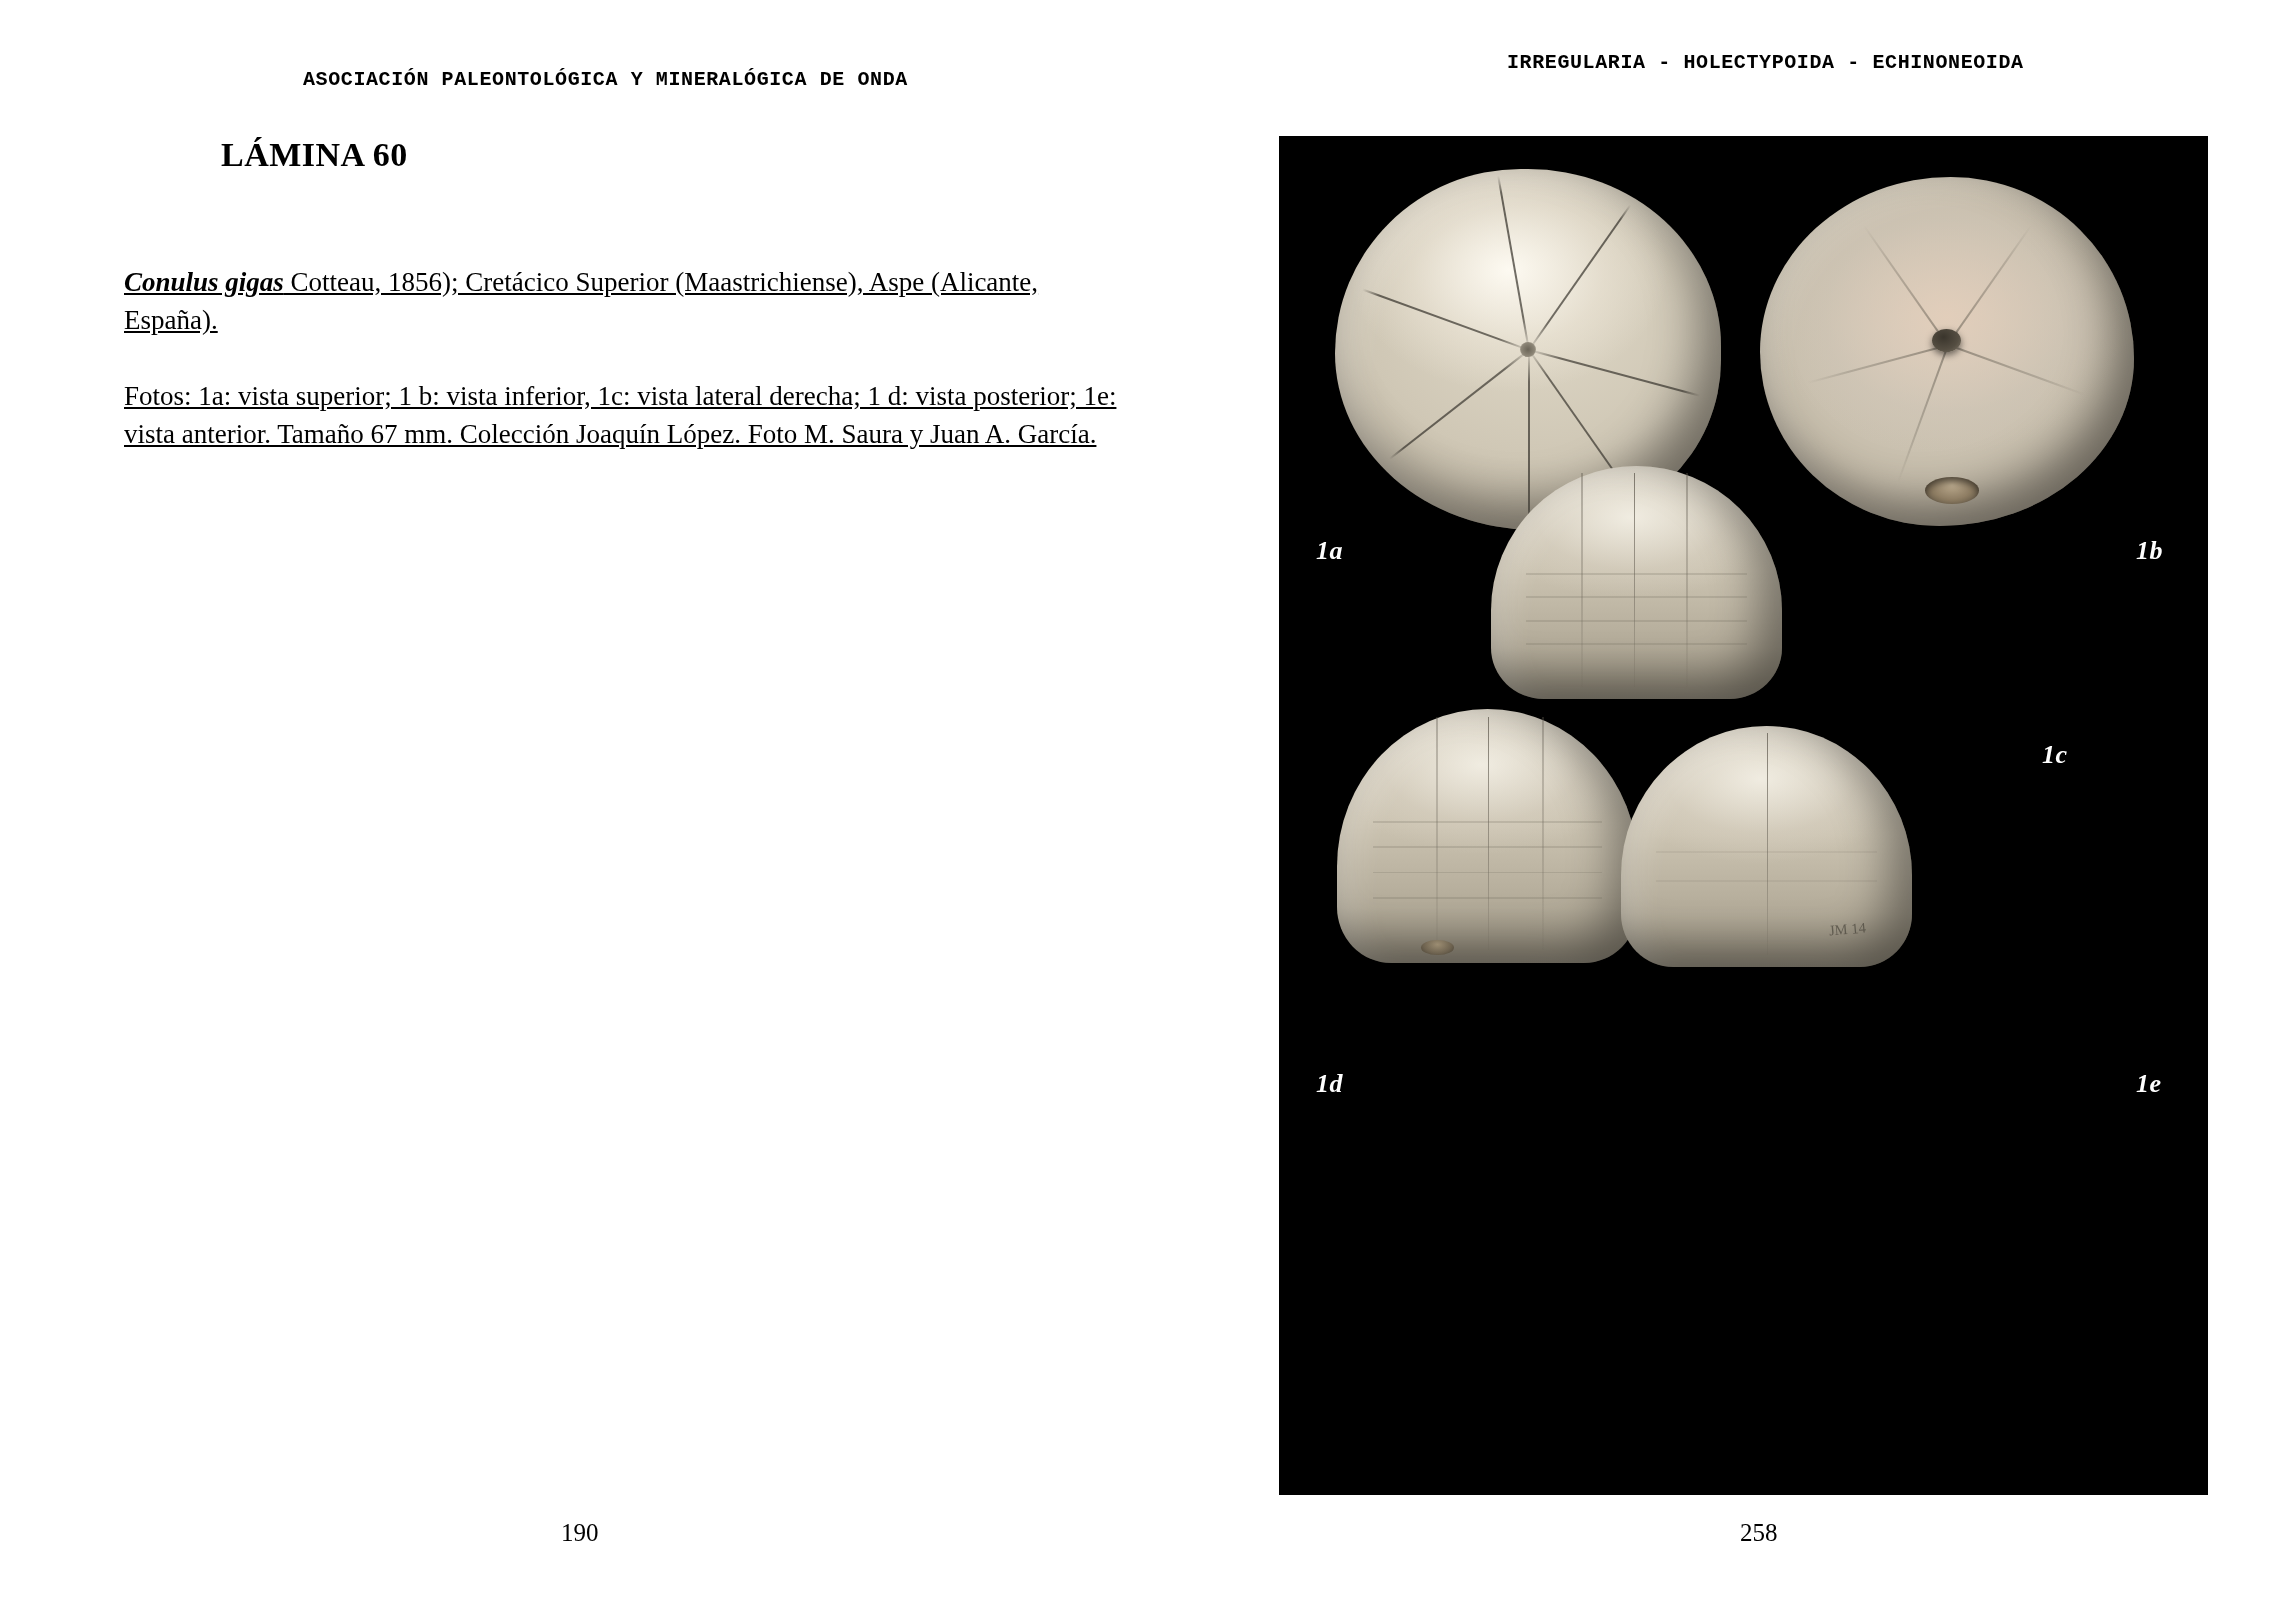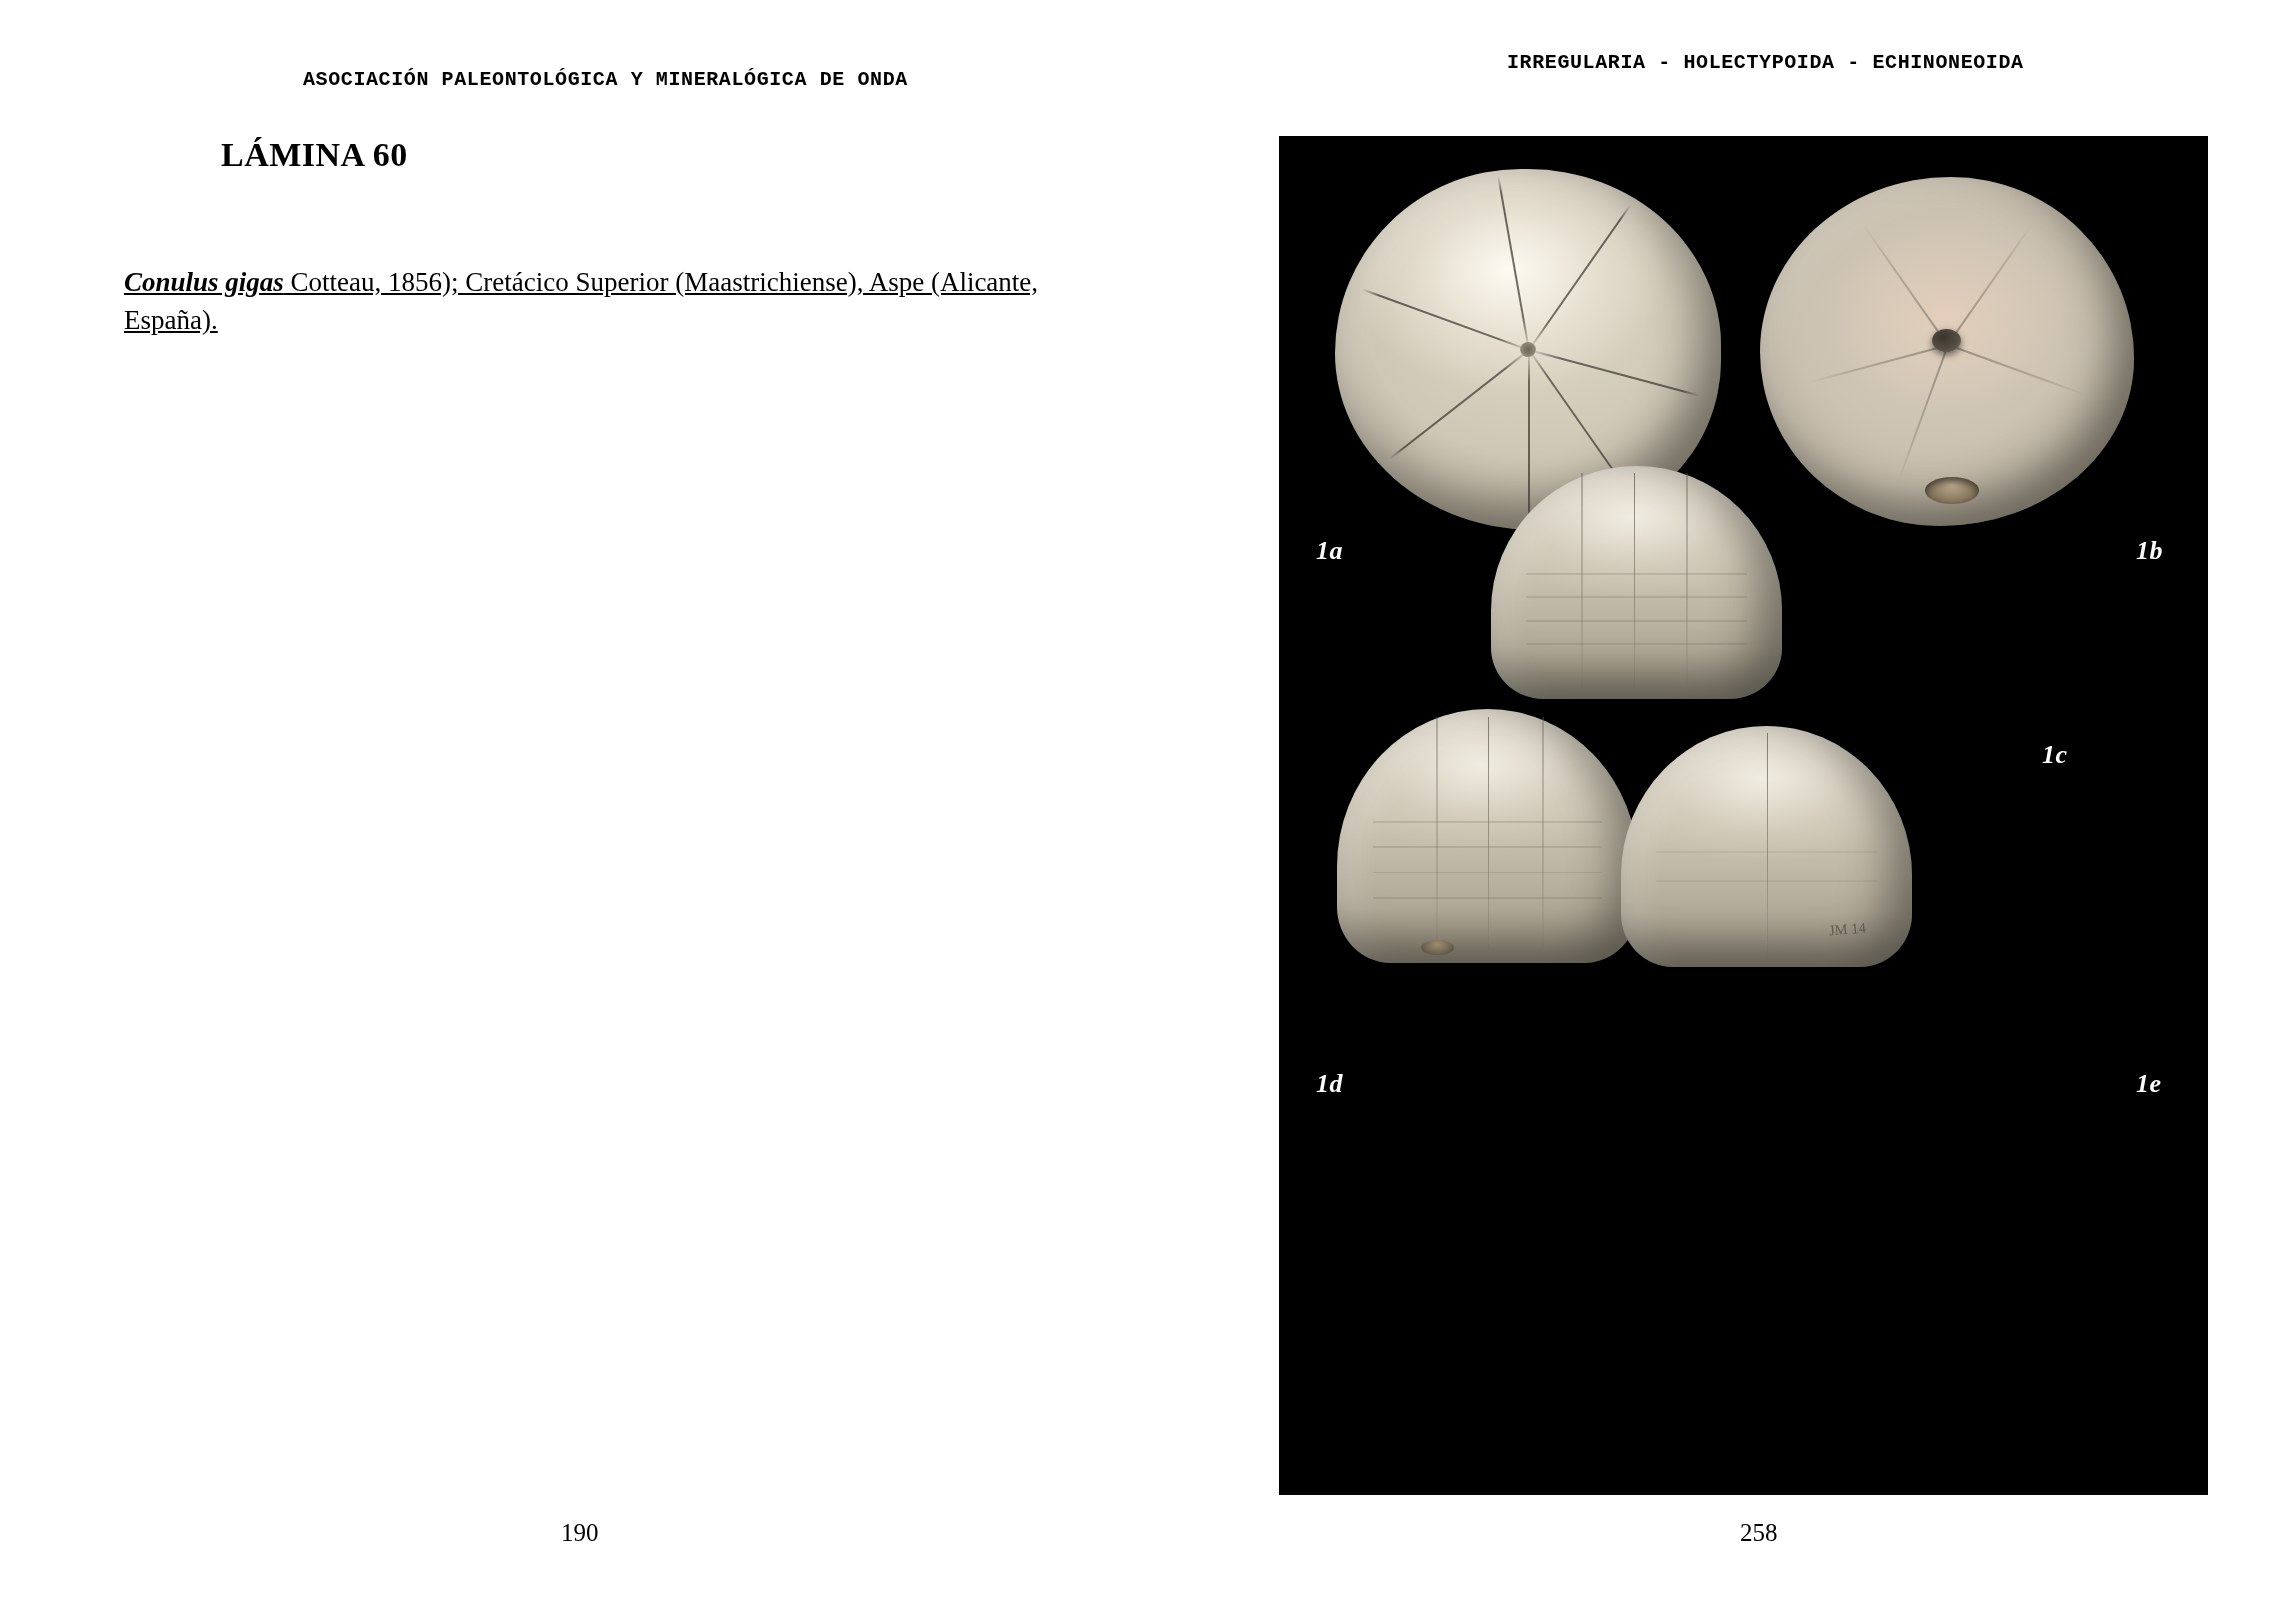--- a/index.html
+++ b/index.html
@@ -219,20 +219,21 @@
 <div class="page">
 
   <div class="runhead runhead-left">ASOCIACIÓN PALEONTOLÓGICA Y MINERALÓGICA DE ONDA</div>
   <div class="runhead runhead-right">IRREGULARIA - HOLECTYPOIDA - ECHINONEOIDA</div>
 
   <div class="left-col">
     <div class="plate-title">LÁMINA 60</div>
 
     <div class="body-block">
       <p><span class="sp-name">Conulus gigas</span><span> Cotteau, 1856); Cretácico Superior (Maastrichiense), Aspe (Alicante, España).</span></p>
+      <p>Fotos: 1a: vista superior; 1 b: vista inferior,  1c: vista lateral derecha; 1 d: vista posterior; 1e: vista anterior.  Tamaño 67 mm.  Colección Joaquín López.  Foto M. Saura y Juan A. García.</p>
     </div>
   </div>
 
   <div class="plate">
 
     <div class="specimen sp1a">
       <div class="sp-body"></div>
       <div class="amb" style="transform: rotate(0deg)"></div>
       <div class="amb" style="transform: rotate(52deg)"></div>
       <div class="amb" style="transform: rotate(110deg)"></div>

